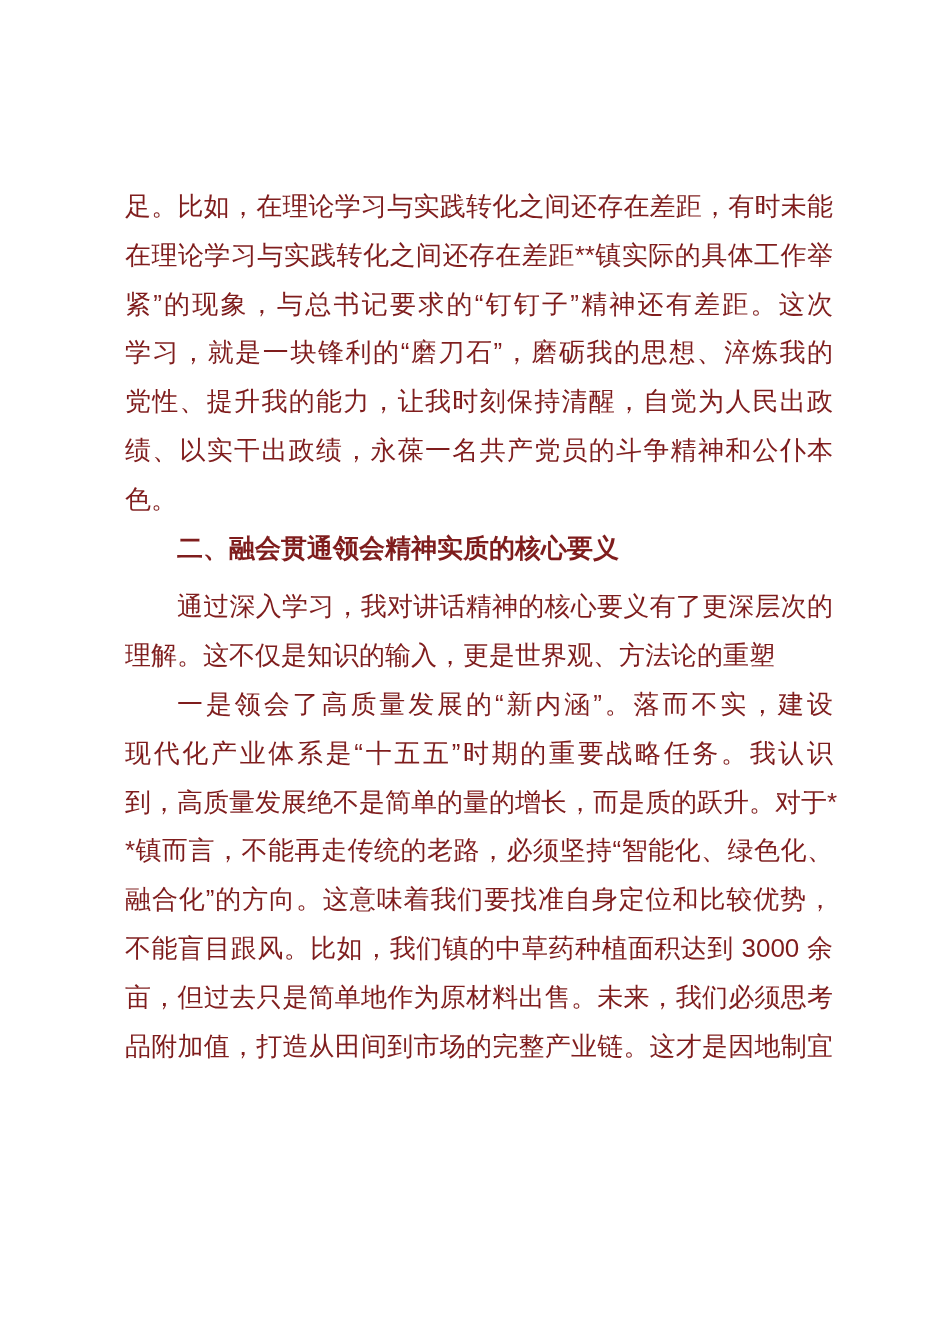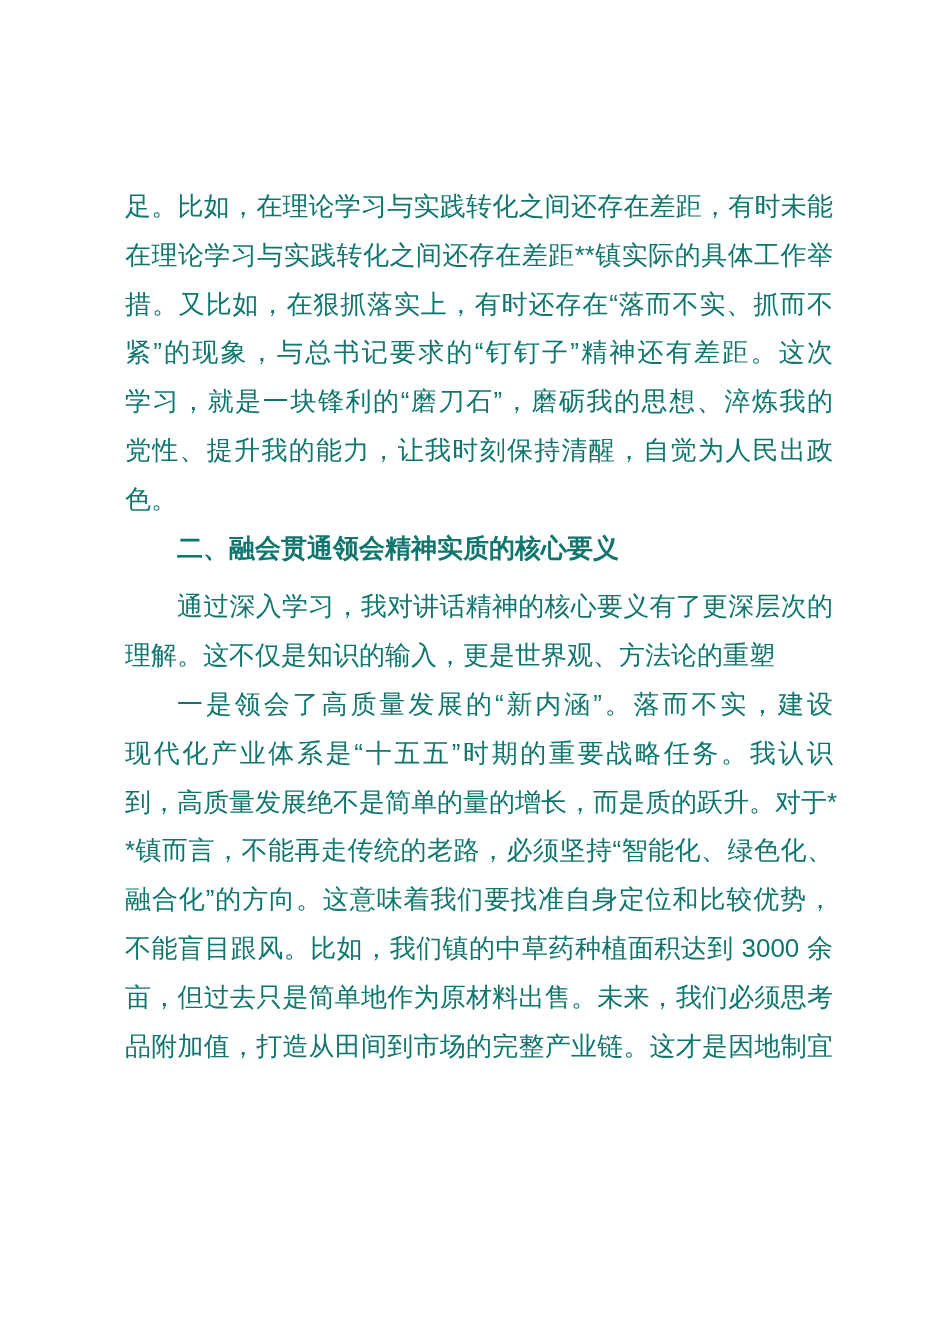--- a/index.html
+++ b/index.html
@@ -47,27 +47,27 @@
     margin-top: 10px;
   }
   .line.heading {
     font-weight: 700;
   }
 </style>
 </head>
 <body>
 
 <div class="page" style="background: rgb(255, 255, 255);">
-  <div class="text-block" id="textBlock" style="color: #0f766e;">
+  <div class="text-block" id="textBlock" style="color: #7f1d1d;">
       <div class="line justify">足。比如，在理论学习与实践转化之间还存在差距，有时未能</div>
       <div class="line justify">在理论学习与实践转化之间还存在差距**镇实际的具体工作举</div>
-      <div class="line justify">措。又比如，在狠抓落实上，有时还存在“落而不实、抓而不</div>
       <div class="line justify">紧”的现象，与总书记要求的“钉钉子”精神还有差距。这次</div>
       <div class="line justify">学习，就是一块锋利的“磨刀石”，磨砺我的思想、淬炼我的</div>
       <div class="line justify">党性、提升我的能力，让我时刻保持清醒，自觉为人民出政</div>
+      <div class="line justify">绩、以实干出政绩，永葆一名共产党员的斗争精神和公仆本</div>
       <div class="line">色。</div>
       <div class="line indent heading">二、融会贯通领会精神实质的核心要义</div>
       <div class="line justify indent space-before">通过深入学习，我对讲话精神的核心要义有了更深层次的</div>
       <div class="line">理解。这不仅是知识的输入，更是世界观、方法论的重塑</div>
       <div class="line justify indent">一是领会了高质量发展的“新内涵”。落而不实，建设</div>
       <div class="line justify">现代化产业体系是“十五五”时期的重要战略任务。我认识</div>
       <div class="line justify">到，高质量发展绝不是简单的量的增长，而是质的跃升。对于*</div>
       <div class="line justify">*镇而言，不能再走传统的老路，必须坚持“智能化、绿色化、</div>
       <div class="line justify">融合化”的方向。这意味着我们要找准自身定位和比较优势，</div>
       <div class="line justify">不能盲目跟风。比如，我们镇的中草药种植面积达到 3000 余</div>

